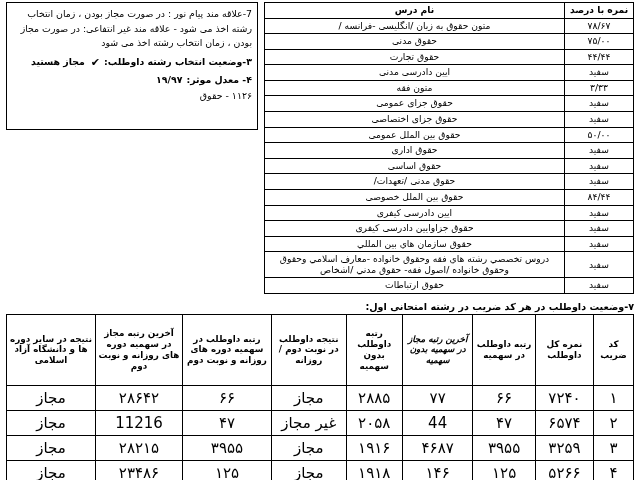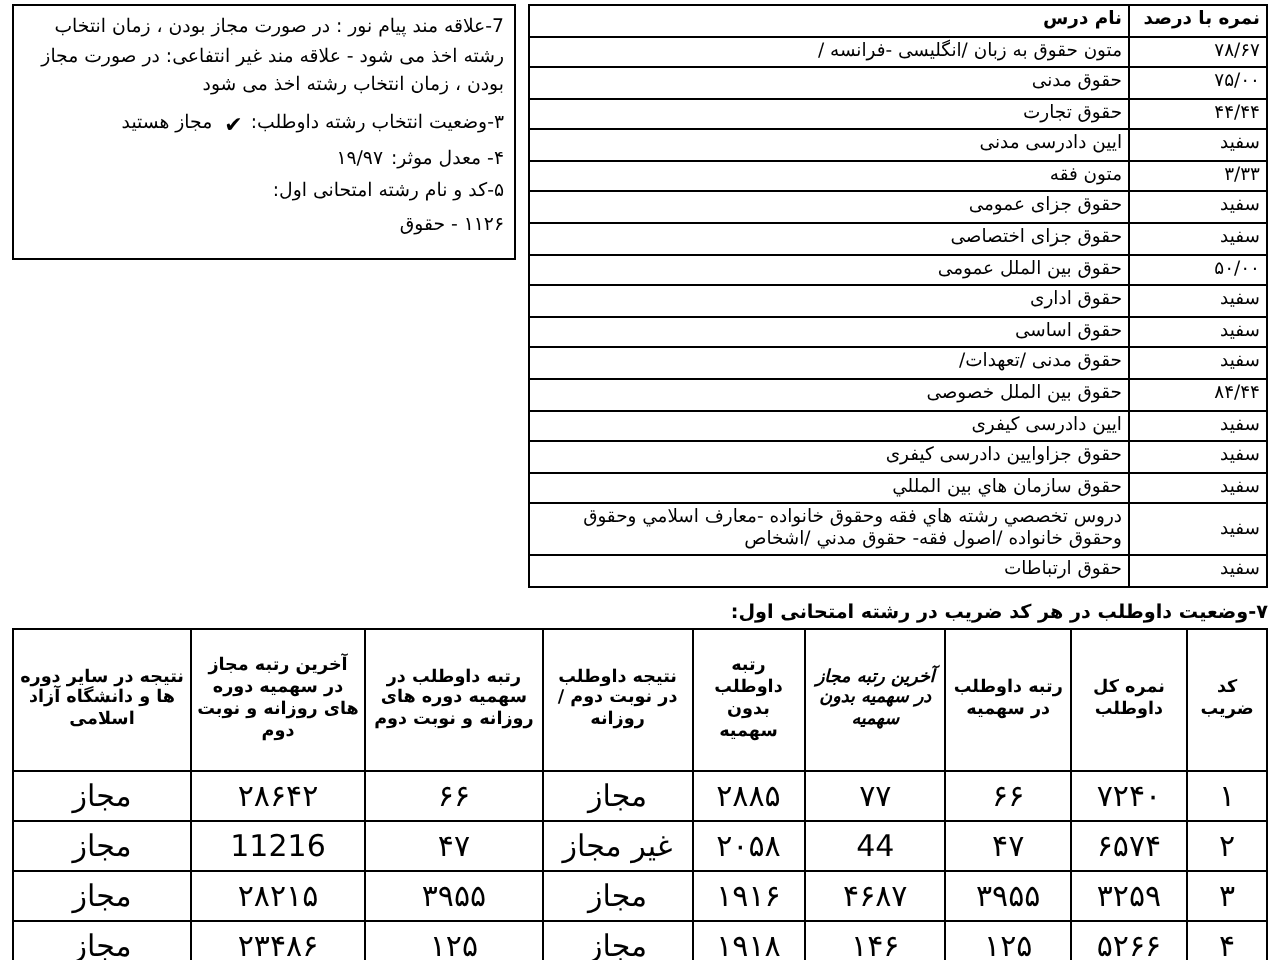--- a/index.html
+++ b/index.html
@@ -39,21 +39,20 @@
     border-collapse: collapse;
     width: 370px;
     margin-right: 2px;
   }
   table.courses td, table.courses th {
     border: 1px solid #000;
     font-size: 9.2px;
     line-height: 1.15;
     padding: 2px 3px;
     vertical-align: middle;
-    text-align: right;
   }
   .col-grade { width: 62px; text-align: center; }
   .col-name  { text-align: center; }
   th.hd {
     font-weight: bold;
     font-size: 9.4px;
     text-align: center;
     padding: 2px 3px;
   }
   .hd-two {
@@ -74,21 +73,21 @@
   }
   .infobox p {
     margin: 0 0 3px 0;
   }
   .info-row {
     display: flex;
     align-items: center;
     gap: 4px;
     margin: 2px 0;
   }
-  .bold { font-weight: normal; }
+  .bold { font-weight: bold; }
   .check {
     font-weight: bold;
     font-size: 11px;
     margin-left: 2px;
   }
 
   
   .bottom-title {
     margin: 7px 6px 2px 6px;
     font-size: 9.6px;
@@ -215,23 +214,20 @@
       <div class="info-row">
         <span class="bold">۳-وضعیت انتخاب رشته داوطلب:</span>
         <span class="check">✔</span>
         <span class="bold">مجاز هستید</span>
       </div>
       <div class="info-row">
         <span class="bold">۴- معدل موثر:</span>
         <span class="bold">۱۹/۹۷</span>
       </div>
       <div class="info-row">
-        <span class="bold">۵-کد و نام رشته امتحانی اول:</span>
-      </div>
-      <div class="info-row">
         <span>۱۱۲۶ - حقوق</span>
       </div>
     </div>
 
   </div>
 
   <div class="bottom-title">۷-وضعیت داوطلب در هر کد ضریب در رشته امتحانی اول:</div>
 
   <table class="results">
     <tbody>

